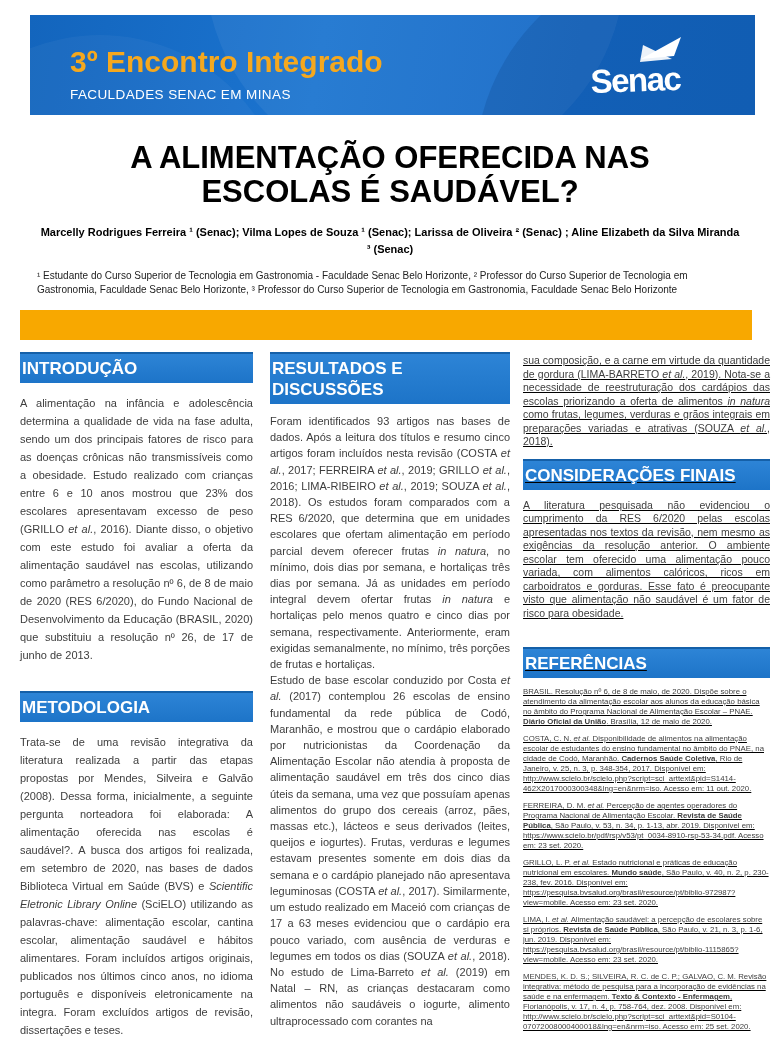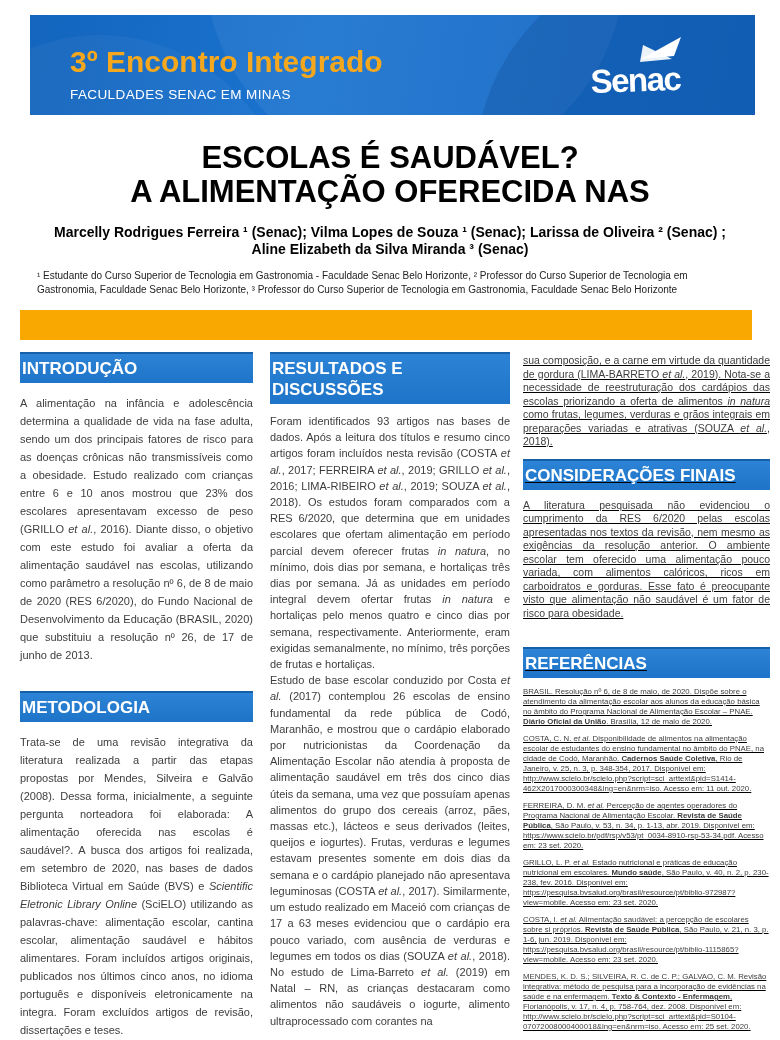--- a/index.html
+++ b/index.html
@@ -30,21 +30,21 @@
   }
   .banner-text { position:absolute; left:40px; top:30px; }
   .event-title { color:#f5a81e; font-size:30px; font-weight:bold; letter-spacing:0px; }
   .event-subtitle { color:#ffffff; font-size:13.5px; font-weight:normal; letter-spacing:0.4px; margin-top:8px; }
   .logo { position:absolute; right:48px; top:16px; width:130px; height:72px; }
 
   
   .title { margin:26px auto 0; width:640px; text-align:center; color:#000;
            font-weight:bold; font-size:31px; line-height:34px; }
   .authors { margin:15px auto 0; width:700px; text-align:center; color:#000;
-             font-weight:bold; font-size:14px; line-height:17px; }
+             font-weight:bold; font-size:11px; line-height:17px; }
   .affiliations { margin:11px auto 0; width:706px; text-align:left; color:#222;
                   font-size:10px; line-height:14px; }
 
   
   .orange-bar { margin:13px 28px 0 20px; height:30px; background:#f8a800; }
 
   
   .columns { display:flex; margin:12px 10px 0 20px; align-items:flex-start; }
   .col { box-sizing:border-box; }
   .col-1 { width:233px; margin-right:17px; }
@@ -89,22 +89,22 @@
     <svg class="logo" viewBox="0 0 130 72">
       <g>
         <path d="M64 28 L104 6 L97 25 Z" fill="#ffffff"></path>
         <path d="M63 31 L95 28 L66 14 Z" fill="#ffffff" opacity="0.92"></path>
       </g>
       <text x="14" y="62" font-size="33" font-weight="bold" fill="#ffffff" font-family="Liberation Sans, sans-serif" letter-spacing="-1.5" transform="rotate(-2 14 62)">Senac</text>
     </svg>
   </div>
 
   <div class="title">
+    <div>A ALIMENTAÇÃO OFERECIDA NAS</div>
     <div>ESCOLAS É SAUDÁVEL?</div>
-    <div>A ALIMENTAÇÃO OFERECIDA NAS</div>
   </div>
   <div class="authors">Marcelly Rodrigues Ferreira ¹ (Senac); Vilma Lopes de Souza ¹ (Senac); Larissa de Oliveira ² (Senac) ; Aline Elizabeth da Silva Miranda ³ (Senac)</div>
   <div class="affiliations">¹ Estudante do Curso Superior de Tecnologia em Gastronomia - Faculdade Senac Belo Horizonte, ² Professor do Curso Superior de Tecnologia em Gastronomia, Faculdade Senac Belo Horizonte, ³ Professor do Curso Superior de Tecnologia em Gastronomia, Faculdade Senac Belo Horizonte</div>
 
   <div class="orange-bar"></div>
 
   <div class="columns">
 
     <div class="col col-1">
       <div class="sec-head">INTRODUÇÃO</div>
@@ -132,19 +132,19 @@
       <div class="sec-head mt-s">CONSIDERAÇÕES FINAIS</div>
       <div class="concl-para">
           <p class="body-text"><span>A literatura pesquisada não evidenciou o cumprimento da RES 6/2020 pelas escolas apresentadas nos textos da revisão, nem mesmo as exigências da resolução anterior. O ambiente escolar tem oferecido uma alimentação pouco variada, com alimentos calóricos, ricos em carboidratos e gorduras. Esse fato é preocupante visto que alimentação não saudável é um fator de risco para obesidade.</span></p>
         </div>
       <div class="sec-head mt">REFERÊNCIAS</div>
       <div class="refs">
           <p class="ref-text"><span>BRASIL. Resolução nº 6, de 8 de maio, de 2020. Dispõe sobre o atendimento da alimentação escolar aos alunos da educação básica no âmbito do Programa Nacional de Alimentação Escolar – PNAE. </span><span class="bd">Diário Oficial da União</span><span>. Brasília, 12 de maio de 2020.</span></p>
           <p class="ref-text"><span>COSTA, C. N. </span><span class="it">et al.</span><span> Disponibilidade de alimentos na alimentação escolar de estudantes do ensino fundamental no âmbito do PNAE, na cidade de Codó, Maranhão. </span><span class="bd">Cadernos Saúde Coletiva</span><span>, Rio de Janeiro, v. 25, n. 3, p. 348-354, 2017. Disponível em: http://www.scielo.br/scielo.php?script=sci_arttext&amp;pid=S1414-462X2017000300348&amp;lng=en&amp;nrm=iso. Acesso em: 11 out. 2020.</span></p>
           <p class="ref-text"><span>FERREIRA, D. M. </span><span class="it">et al.</span><span> Percepção de agentes operadores do Programa Nacional de Alimentação Escolar. </span><span class="bd">Revista de Saúde Pública</span><span>, São Paulo, v. 53, n. 34, p. 1-13, abr. 2019. Disponível em: https://www.scielo.br/pdf/rsp/v53/pt_0034-8910-rsp-53-34.pdf. Acesso em: 23 set. 2020.</span></p>
           <p class="ref-text"><span>GRILLO, L. P. </span><span class="it">et al.</span><span> Estado nutricional e práticas de educação nutricional em escolares. </span><span class="bd">Mundo saúde</span><span>, São Paulo, v. 40, n. 2, p. 230-238, fev. 2016. Disponível em: https://pesquisa.bvsalud.org/brasil/resource/pt/biblio-972987?view=mobile. Acesso em: 23 set. 2020.</span></p>
-          <p class="ref-text"><span>COSTA, I. </span><span class="it">et al.</span><span> Alimentação saudável: a percepção de escolares sobre si próprios. </span><span class="bd">Revista de Saúde Pública</span><span>, São Paulo, v. 21, n. 3, p. 1-6, jun. 2019. Disponível em: https://pesquisa.bvsalud.org/brasil/resource/pt/biblio-1115865?view=mobile. Acesso em: 23 set. 2020.</span></p>
+          <p class="ref-text"><span>LIMA, I. </span><span class="it">et al.</span><span> Alimentação saudável: a percepção de escolares sobre si próprios. </span><span class="bd">Revista de Saúde Pública</span><span>, São Paulo, v. 21, n. 3, p. 1-6, jun. 2019. Disponível em: https://pesquisa.bvsalud.org/brasil/resource/pt/biblio-1115865?view=mobile. Acesso em: 23 set. 2020.</span></p>
           <p class="ref-text"><span>MENDES, K. D. S.; SILVEIRA, R. C. de C. P.; GALVAO, C. M. Revisão integrativa: método de pesquisa para a incorporação de evidências na saúde e na enfermagem. </span><span class="bd">Texto &amp; Contexto - Enfermagem</span><span>, Florianópolis, v. 17, n. 4, p. 758-764, dez. 2008. Disponível em: http://www.scielo.br/scielo.php?script=sci_arttext&amp;pid=S0104-07072008000400018&amp;lng=en&amp;nrm=iso. Acesso em: 25 set. 2020.</span></p>
         </div>
     </div>
 
   </div>
 </div>
 
 </body></html>

